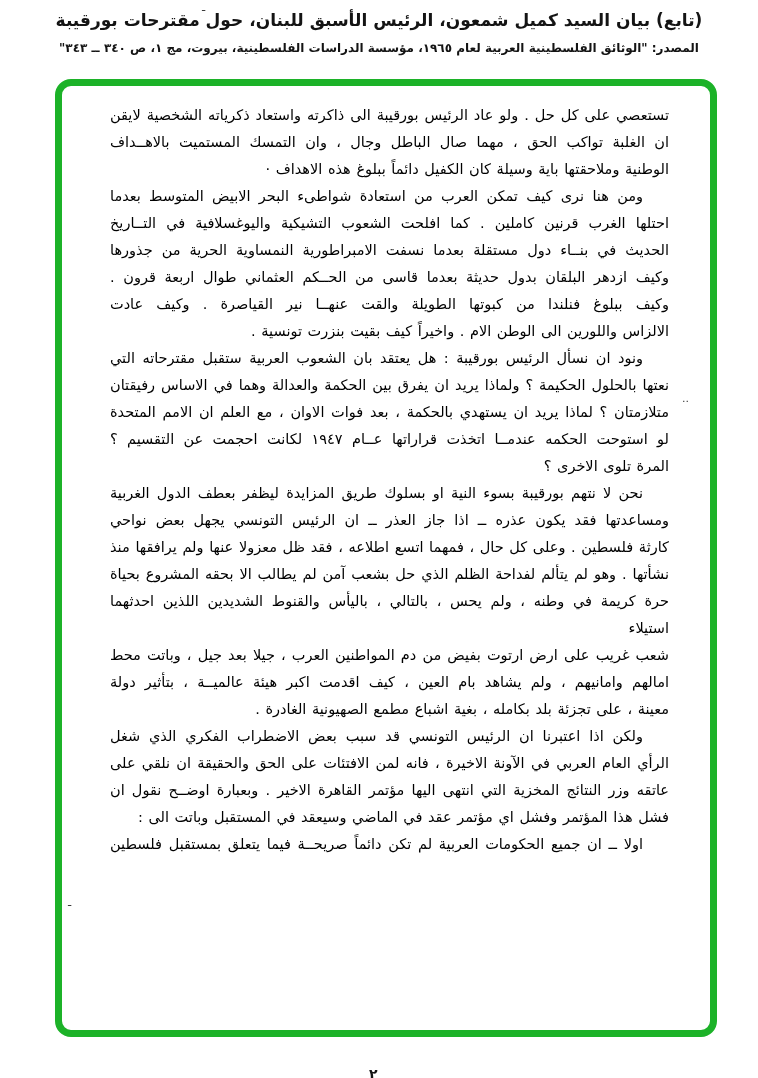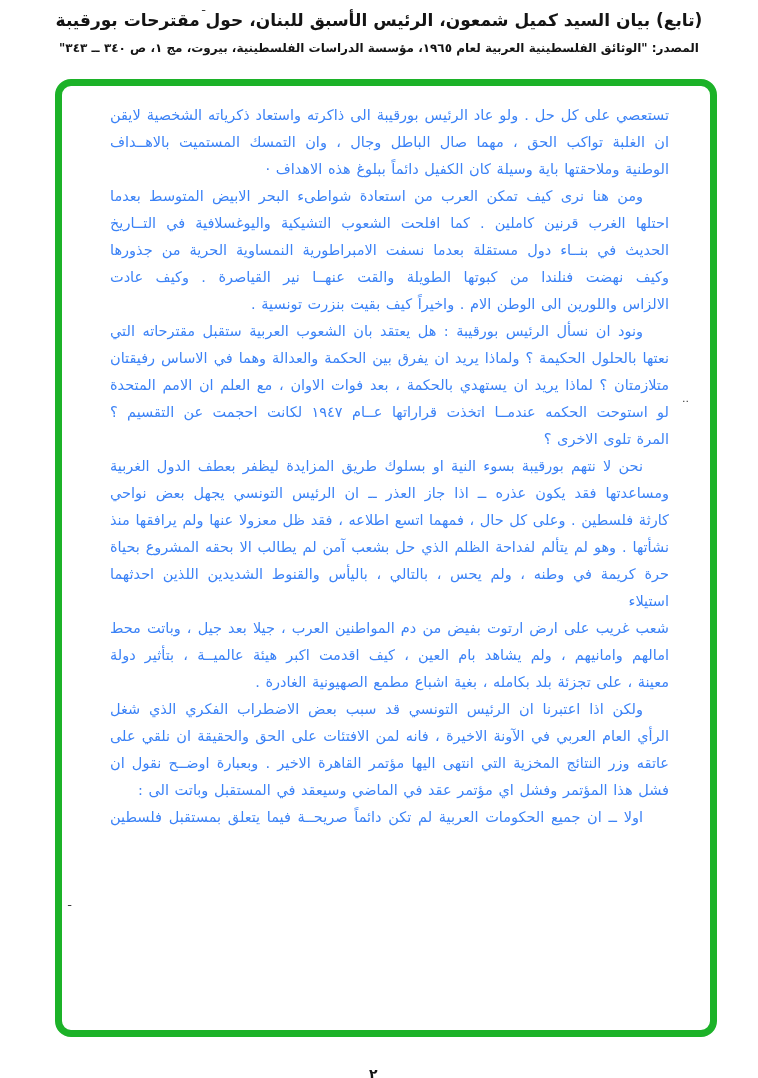--- a/index.html
+++ b/index.html
@@ -37,21 +37,21 @@
     border: 7px solid #1cb228;
     border-radius: 16px;
     background: #ffffff;
   }
   .doc-body {
     position: absolute;
     top: 16px; left: 48px; right: 41px;
     direction: rtl;
     font-size: 14.5px;
     line-height: 27px;
-    color: #3b82f6;
+    color: #000000;
   }
   .paragraph { margin: 0; }
   .line {
     text-align: justify;
     text-align-last: justify;
     word-spacing: 1px;
   }
   .line.last { text-align-last: right; }
   .line.indent { text-indent: 26px; }
   .line b { font-weight: normal; }
@@ -82,21 +82,22 @@
     <div class="doc-body" dir="rtl">
         <div class="paragraph">
           <div class="line">تستعصي على كل حل . ولو عاد الرئيس بورقيبة الى ذاكرته واستعاد ذكرياته الشخصية لايقن</div>
           <div class="line">ان الغلبة تواكب الحق ، مهما صال الباطل وجال ، وان التمسك المستميت بالاهــداف</div>
           <div class="line last">الوطنية وملاحقتها باية وسيلة كان الكفيل دائماً ببلوغ هذه الاهداف ·</div>
         </div>
         <div class="paragraph">
           <div class="line indent">ومن هنا نرى كيف تمكن العرب من استعادة شواطىء البحر الابيض المتوسط بعدما</div>
           <div class="line">احتلها الغرب قرنين كاملين . كما افلحت الشعوب التشيكية واليوغسلافية في التــاريخ</div>
           <div class="line">الحديث في بنــاء دول مستقلة بعدما نسفت الامبراطورية النمساوية الحرية من جذورها</div>
-          <div class="line">وكيف نهضت فنلندا من كبوتها الطويلة والقت عنهــا نير القياصرة . وكيف عادت</div>
+          <div class="line">وكيف ازدهر البلقان بدول حديثة بعدما قاسى من الحــكم العثماني طوال اربعة قرون .</div>
+          <div class="line">وكيف ببلوغ فنلندا من كبوتها الطويلة والقت عنهــا نير القياصرة . وكيف عادت</div>
           <div class="line last">الالزاس واللورين الى الوطن الام . واخيراً كيف بقيت بنزرت تونسية .</div>
         </div>
         <div class="paragraph">
           <div class="line indent">ونود ان نسأل الرئيس بورقيبة : هل يعتقد بان الشعوب العربية ستقبل مقترحاته التي</div>
           <div class="line">نعتها بالحلول الحكيمة ؟ ولماذا يريد ان يفرق بين الحكمة والعدالة وهما في الاساس رفيقتان</div>
           <div class="line">متلازمتان ؟ لماذا يريد ان يستهدي بالحكمة ، بعد فوات الاوان ، مع العلم ان الامم المتحدة</div>
           <div class="line">لو استوحت الحكمه عندمــا اتخذت قراراتها عــام ١٩٤٧ لكانت احجمت عن التقسيم ؟</div>
           <div class="line last">المرة تلوى الاخرى ؟</div>
         </div>
         <div class="paragraph">

